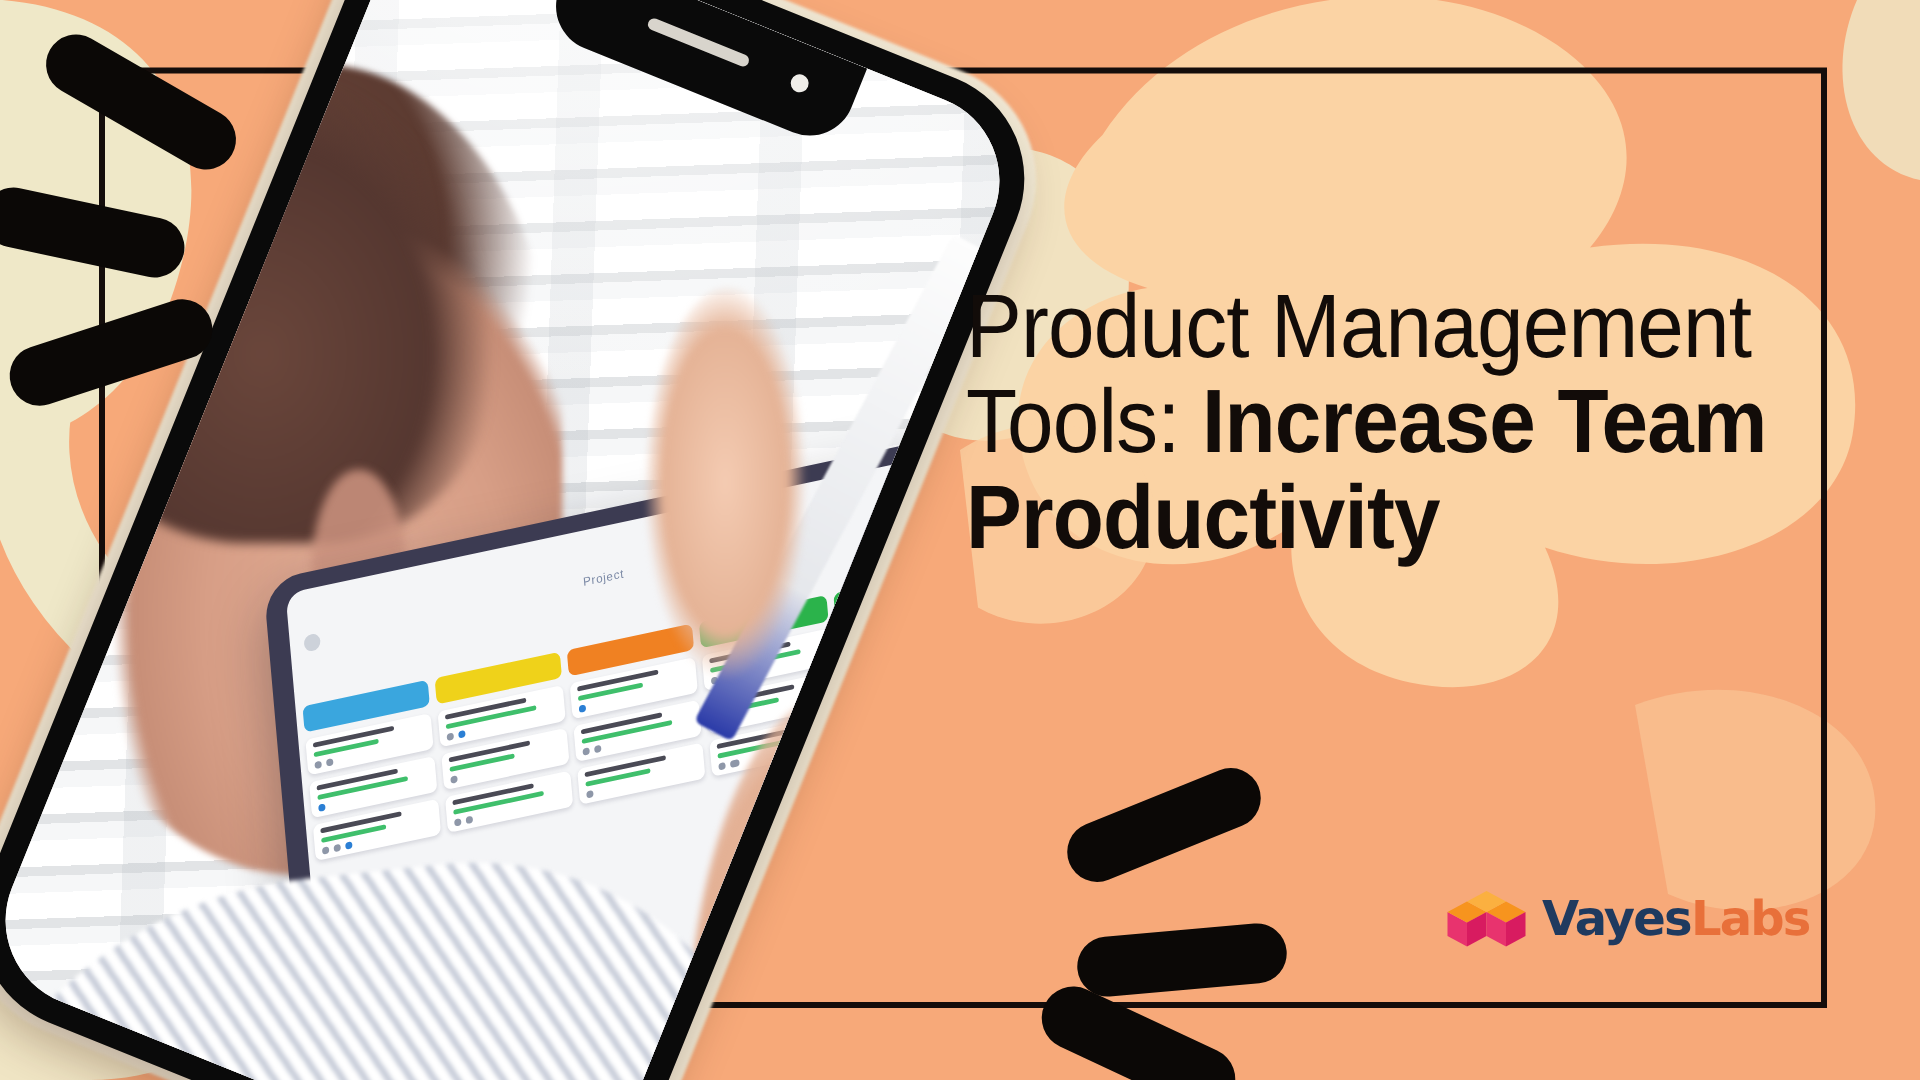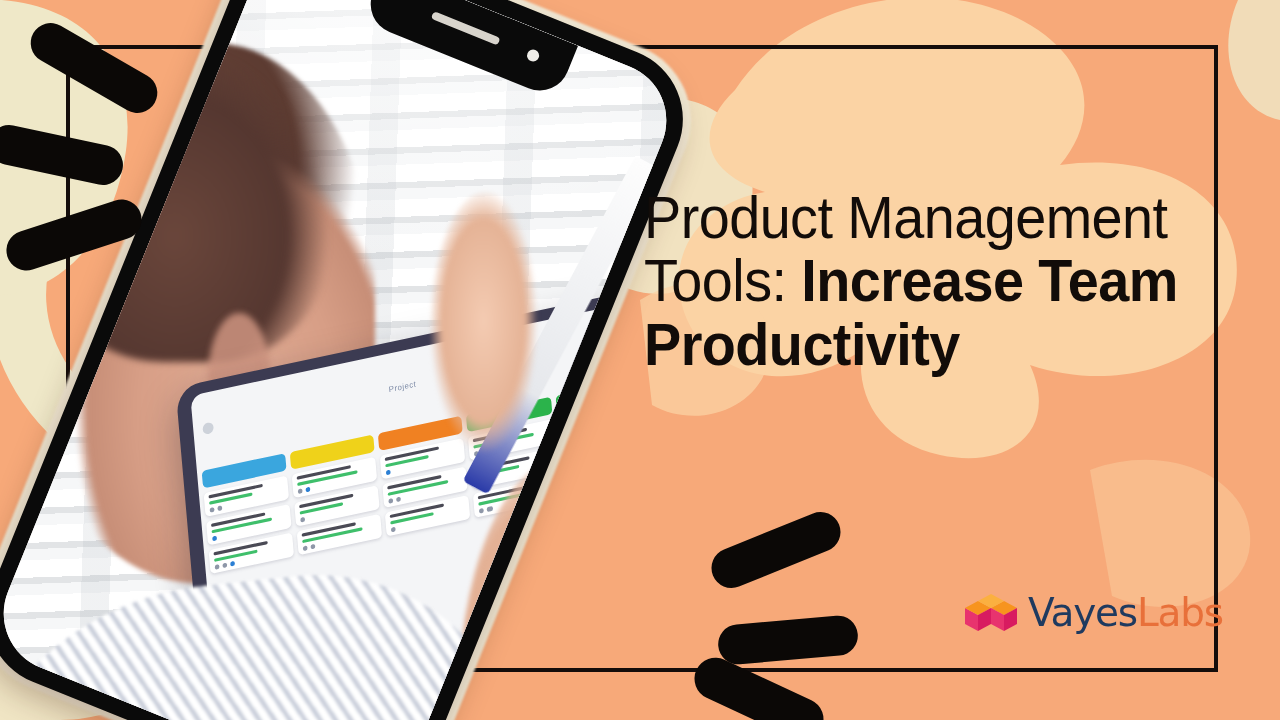--- a/index.html
+++ b/index.html
@@ -272,22 +272,22 @@
     position:absolute;
     left:963px; top:592px;
     z-index:13;
     display:flex;
     align-items:center;
     gap:9px;
   }
   #logo-mark { display:block; }
   #logo-text {
     font-family:"DejaVu Sans","Liberation Sans", sans-serif;
-    font-size:39px;
-    font-weight:400;
+    font-size:32px;
+    font-weight:700;
     letter-spacing:-1.2px;
     line-height:1;
     white-space:nowrap;
   }
   #logo-text .t1 { color:#1F3A5F; }
   #logo-text .t2 { color:#E8703A; }
 </style>
 </head>
 <body>
 

